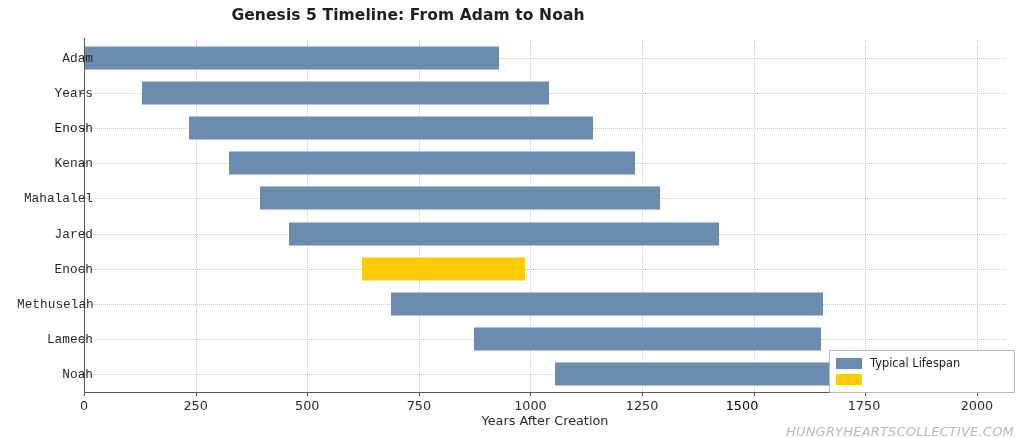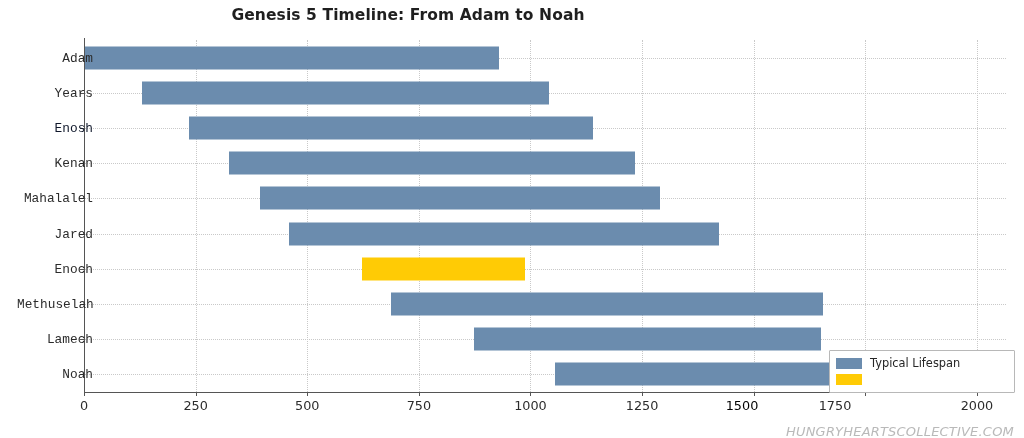--- a/index.html
+++ b/index.html
@@ -237,35 +237,36 @@
       <div class="ytick-label" style="top: 374.4px; color: rgb(43, 43, 43);">Noah</div>
     </div>
   <div id="xtick-labels">
       <div class="xtick-label" style="left: 84px; color: rgb(43, 43, 43);">0</div>
       <div class="xtick-label" style="left: 195.622px; color: rgb(43, 43, 43);">250</div>
       <div class="xtick-label" style="left: 307.245px; color: rgb(43, 43, 43);">500</div>
       <div class="xtick-label" style="left: 418.867px; color: rgb(43, 43, 43);">750</div>
       <div class="xtick-label" style="left: 530.489px; color: rgb(43, 43, 43);">1000</div>
       <div class="xtick-label" style="left: 642.111px; color: rgb(43, 43, 43);">1250</div>
       <div class="xtick-label" style="left: 742px; color: #000000;">1500</div>
-      <div class="xtick-label" style="left: 835px; color: rgb(43, 43, 43);">1750</div>
+      <div class="xtick-label" style="left: 864px; color: rgb(43, 43, 43);">1750</div>
       <div class="xtick-label" style="left: 976.978px; color: rgb(43, 43, 43);">2000</div>
     </div>
   <div id="xtick-marks-layer">
       <div class="xtick-mark" style="left: 84px; border-left-color: rgb(85, 85, 85);"></div>
       <div class="xtick-mark" style="left: 195.622px; border-left-color: rgb(85, 85, 85);"></div>
       <div class="xtick-mark" style="left: 307.245px; border-left-color: rgb(85, 85, 85);"></div>
       <div class="xtick-mark" style="left: 418.867px; border-left-color: rgb(85, 85, 85);"></div>
       <div class="xtick-mark" style="left: 530.489px; border-left-color: rgb(85, 85, 85);"></div>
       <div class="xtick-mark" style="left: 642.111px; border-left-color: rgb(85, 85, 85);"></div>
       <div class="xtick-mark" style="left: 753.734px; border-left-color: rgb(85, 85, 85);"></div>
       <div class="xtick-mark" style="left: 865.356px; border-left-color: rgb(85, 85, 85);"></div>
       <div class="xtick-mark" style="left: 976.978px; border-left-color: rgb(85, 85, 85);"></div>
     </div>
 
+  <div id="xaxis-title">Years After Creation</div>
 
   <div id="legend">
     <div class="legend-row">
       <span class="legend-swatch" style="background: rgb(107, 140, 174);"></span>
       <span class="legend-text">Typical Lifespan</span>
     </div>
     <div class="legend-row">
       <span class="legend-swatch" style="background: rgb(255, 203, 5);"></span>
     </div>
   </div>

